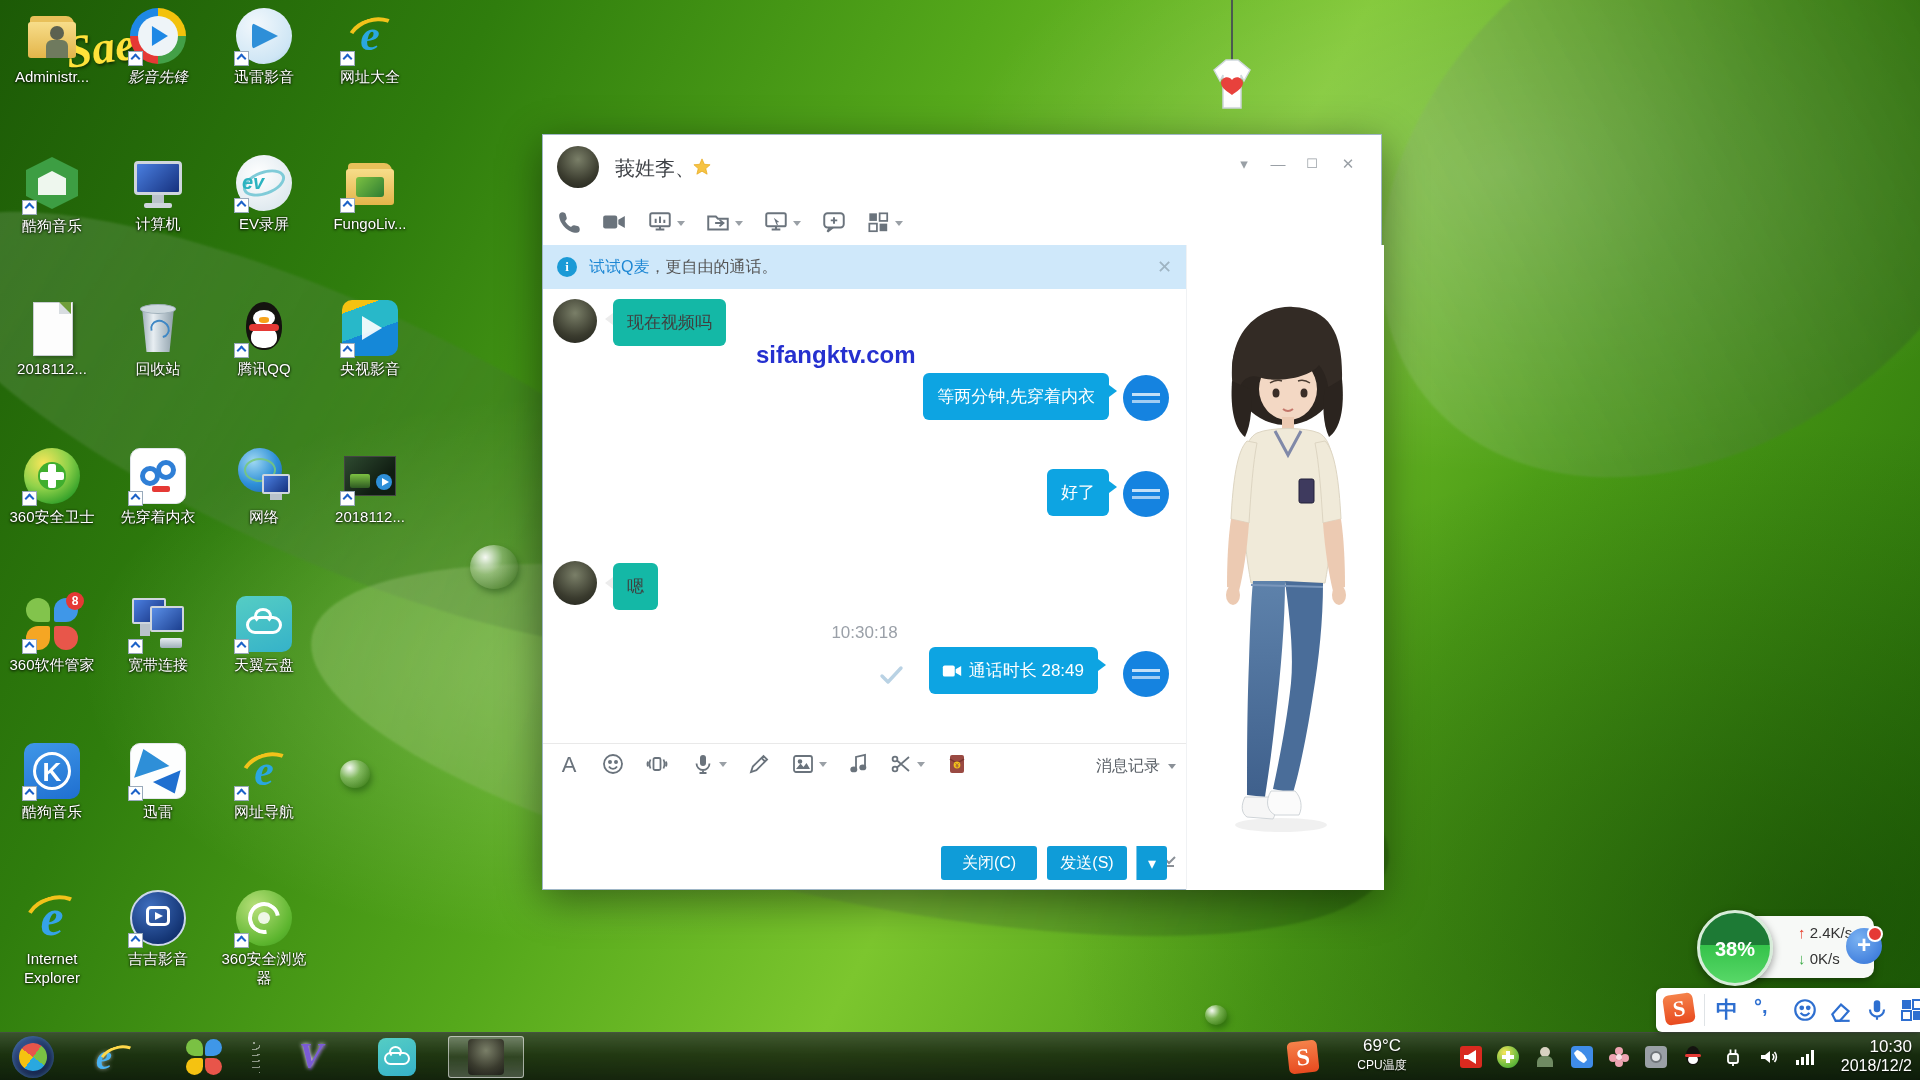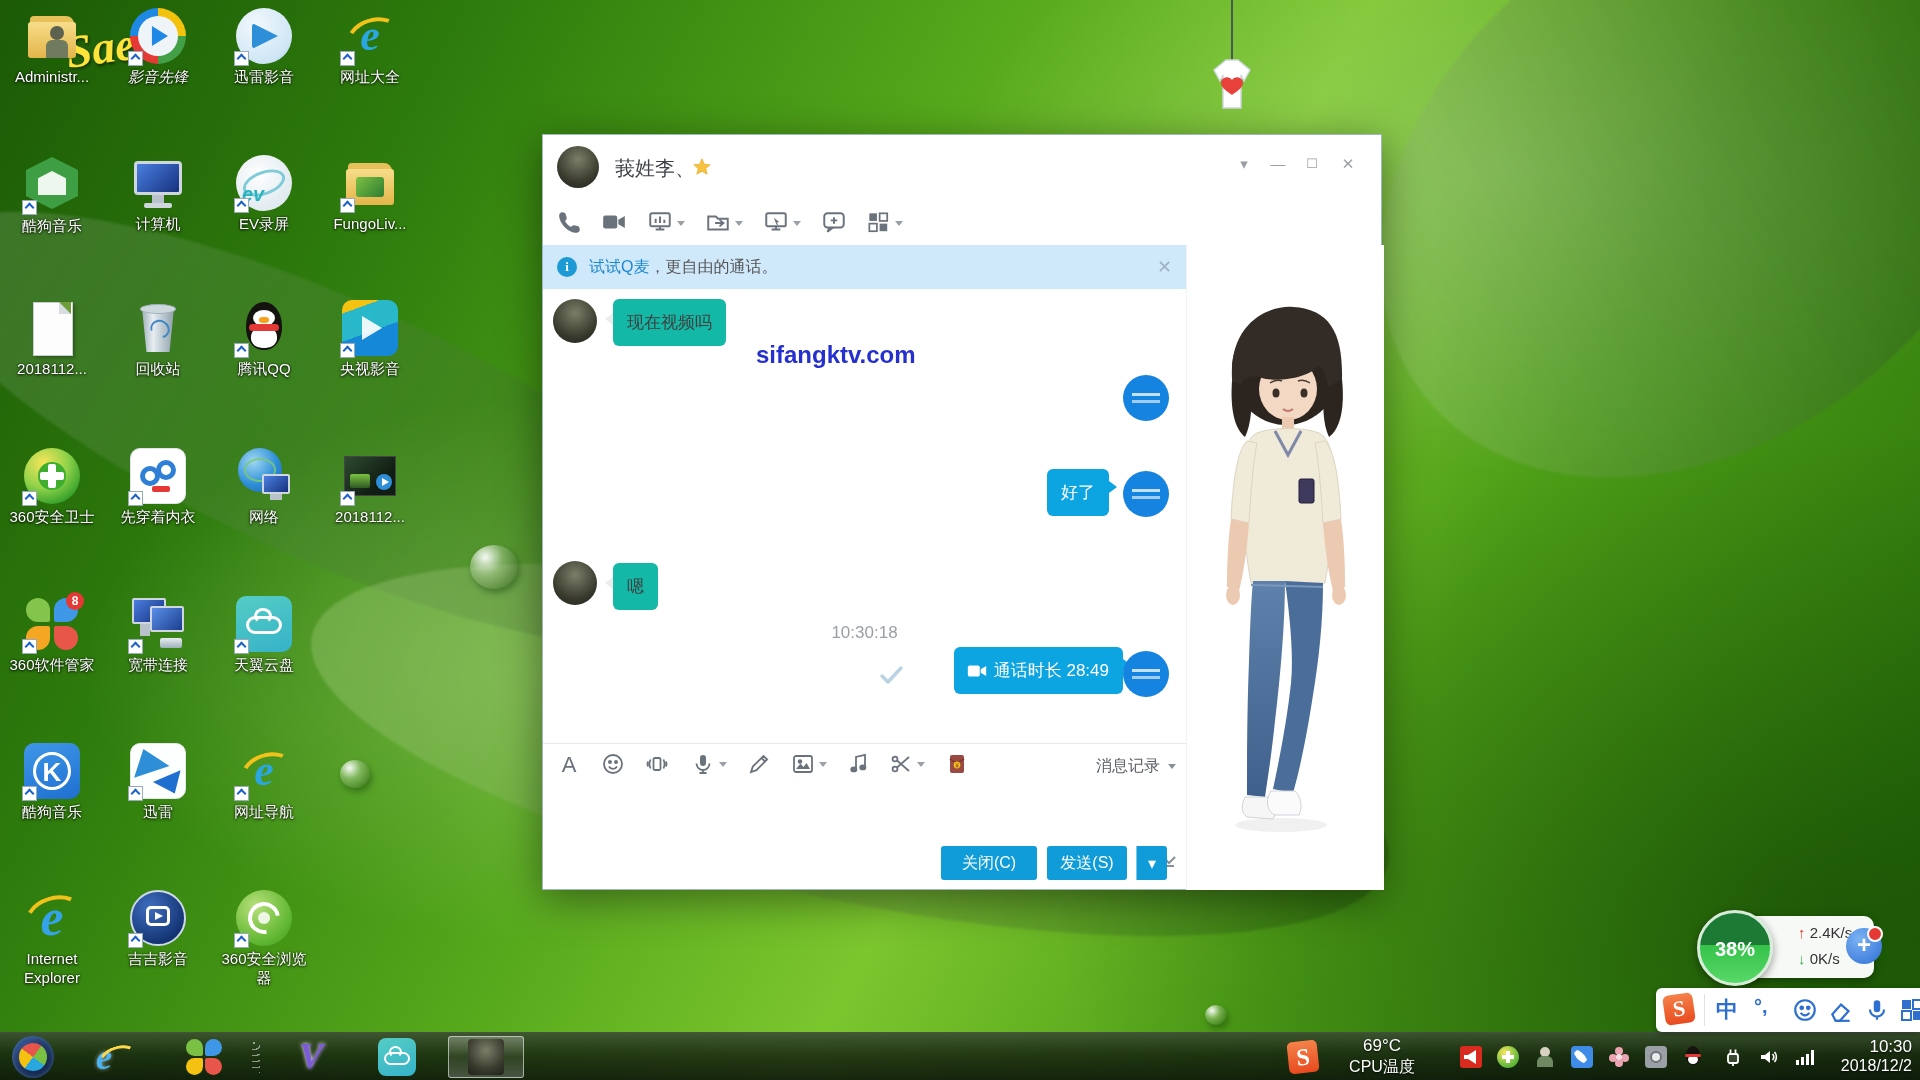--- a/index.html
+++ b/index.html
@@ -161,21 +161,21 @@
     <div class="abs" style="left:4px;top:6px;width:48px;height:34px;border:3px solid #cfd6dd;border-radius:4px;background:linear-gradient(135deg,#4a7fe0,#16317e);box-sizing:border-box;"></div>
     <div class="abs" style="left:22px;top:40px;width:12px;height:8px;background:#b9c2ca;"></div>
     <div class="abs" style="left:14px;top:48px;width:28px;height:5px;background:#cfd6dd;border-radius:2px;"></div>
   </div>
   <span class="dlbl">计算机</span>
 </div>
 <div class="dico" style="left:211px;top:155px;">
   <div class="ibox">
     <div class="circ" style="background:radial-gradient(circle at 40% 35%, #ffffff, #dfe9ef 75%);"></div>
     <div class="abs" style="left:6px;top:16px;width:44px;height:24px;border:3px solid #7fcbd8;border-radius:50%;transform:rotate(-20deg);box-sizing:border-box;"></div>
-    <div class="abs" style="left:0;top:16px;width:34px;text-align:center;font:italic bold 20px 'Liberation Sans',sans-serif;color:#2bb3c0;margin-top:12px;">ev</div>
+    <div class="abs" style="left:0;top:16px;width:34px;text-align:center;font:italic bold 20px 'Liberation Sans',sans-serif;color:#2bb3c0;">ev</div>
     <div class="sc"></div>
   </div>
   <span class="dlbl">EV录屏</span>
 </div>
 <div class="dico" style="left:317px;top:155px;">
   <div class="ibox">
     <div class="abs" style="left:6px;top:8px;width:44px;height:14px;background:#e8c05a;border-radius:4px 8px 0 0;"></div>
     <div class="abs" style="left:4px;top:14px;width:48px;height:36px;background:linear-gradient(#f7dd8a,#e3b54a);border-radius:3px;"></div>
     <div class="abs" style="left:14px;top:22px;width:28px;height:20px;background:linear-gradient(135deg,#7cc142,#2e7d32);border-radius:3px;"></div>
     <div class="sc"></div>
@@ -410,40 +410,41 @@
     <div class="ntext"><span class="nlink">试试Q麦</span><span>，更自由的通话。</span></div>
     <div class="nclose">✕</div>
   </div>
 
   <div class="msgarea">
     <div class="mavatar" style="left:10px;top:10px;"></div>
     <div class="bub bubL" style="left:70px;top:10px;">现在视频吗</div>
 
     <div class="weblink" style="left:213px;top:52px;">sifangktv.com</div>
 
+    <div class="bub bubR" style="right:77px;top:84px;">等两分钟,先穿着内衣</div>
     <div class="ravatar" style="top:86px;">
         <i></i>
       </div>
 
 
     <div class="bub bubR" style="right:77px;top:180px;">好了</div>
     <div class="ravatar" style="top:182px;">
         <i></i>
       </div>
 
 
     <div class="mavatar" style="left:10px;top:272px;"></div>
     <div class="bub bubL" style="left:70px;top:274px;">嗯</div>
 
     <div class="ts" style="top:334px;">10:30:18</div>
 
     <svg style="position:absolute;left:334px;top:372px;" width="28" height="28" viewBox="0 0 28 28">
       <path d="M5 15l6 6L24 7" fill="none" stroke="#b9d2e4" stroke-width="3.4" stroke-linecap="round" stroke-linejoin="round"></path>
     </svg>
-    <div class="bub bubR" style="right:63px;top:358px;padding-left:40px;">
+    <div class="bub bubR" style="right:88px;top:358px;padding-left:40px;">
       <svg style="position:absolute;left:12px;top:13px;" width="22" height="22" viewBox="0 0 24 24">
           <rect x="2" y="6" width="13" height="12" rx="2" fill="#fff"></rect>
           <path d="M16 10l6-3.5v11L16 14z" fill="#fff"></path>
         </svg>
       <span>通话时长 28:49</span>
     </div>
     <div class="ravatar" style="top:362px;">
         <i></i>
       </div>
 
@@ -584,21 +585,21 @@
   </div>
   <div class="titem" style="left:448px;top:3px;width:76px;height:42px;border:1px solid rgba(255,255,255,.55);
        border-radius:3px;background:linear-gradient(rgba(255,255,255,.28),rgba(255,255,255,.08) 50%,rgba(255,255,255,.22));box-sizing:border-box;">
     <div style="position:absolute;left:19px;top:2px;width:36px;height:36px;border-radius:4px;
                 background:radial-gradient(circle at 50% 32%, #7a7f68, #3a3b2e 62%, #1f201a);"></div>
   </div>
 
   <div class="titem" style="left:1288px;top:8px;width:30px;height:32px;background:linear-gradient(#f5824a,#e84a1f);border-radius:5px;transform:rotate(-6deg);
        color:#fff;font:bold 24px 'Liberation Serif',serif;text-align:center;line-height:32px;">S</div>
   <div class="titem trtxt" style="left:1336px;top:3px;width:92px;text-align:center;font-size:17px;">69°C</div>
-  <div class="titem trtxt" style="left:1336px;top:24px;width:92px;text-align:center;font-size:16px;">CPU温度</div>
+  <div class="titem trtxt" style="left:1336px;top:24px;width:92px;text-align:center;font-size:12px;">CPU温度</div>
 
   <div class="tray-ic" style="left:1460px;background:#d92a1f;border-radius:3px;">
     <svg viewBox="0 0 22 22">
         <path d="M4 9v4h4l8 5V4L8 9z" fill="#fff"></path>
       </svg>
   </div>
   <div class="tray-ic" style="left:1497px;border-radius:50%;background:radial-gradient(circle at 35% 30%, #f9e65a, #7ac142 55%, #2f9e28);">
     <div style="position:absolute;left:9px;top:5px;width:4px;height:12px;background:#fff;"></div>
     <div style="position:absolute;left:5px;top:9px;width:12px;height:4px;background:#fff;"></div>
   </div>

